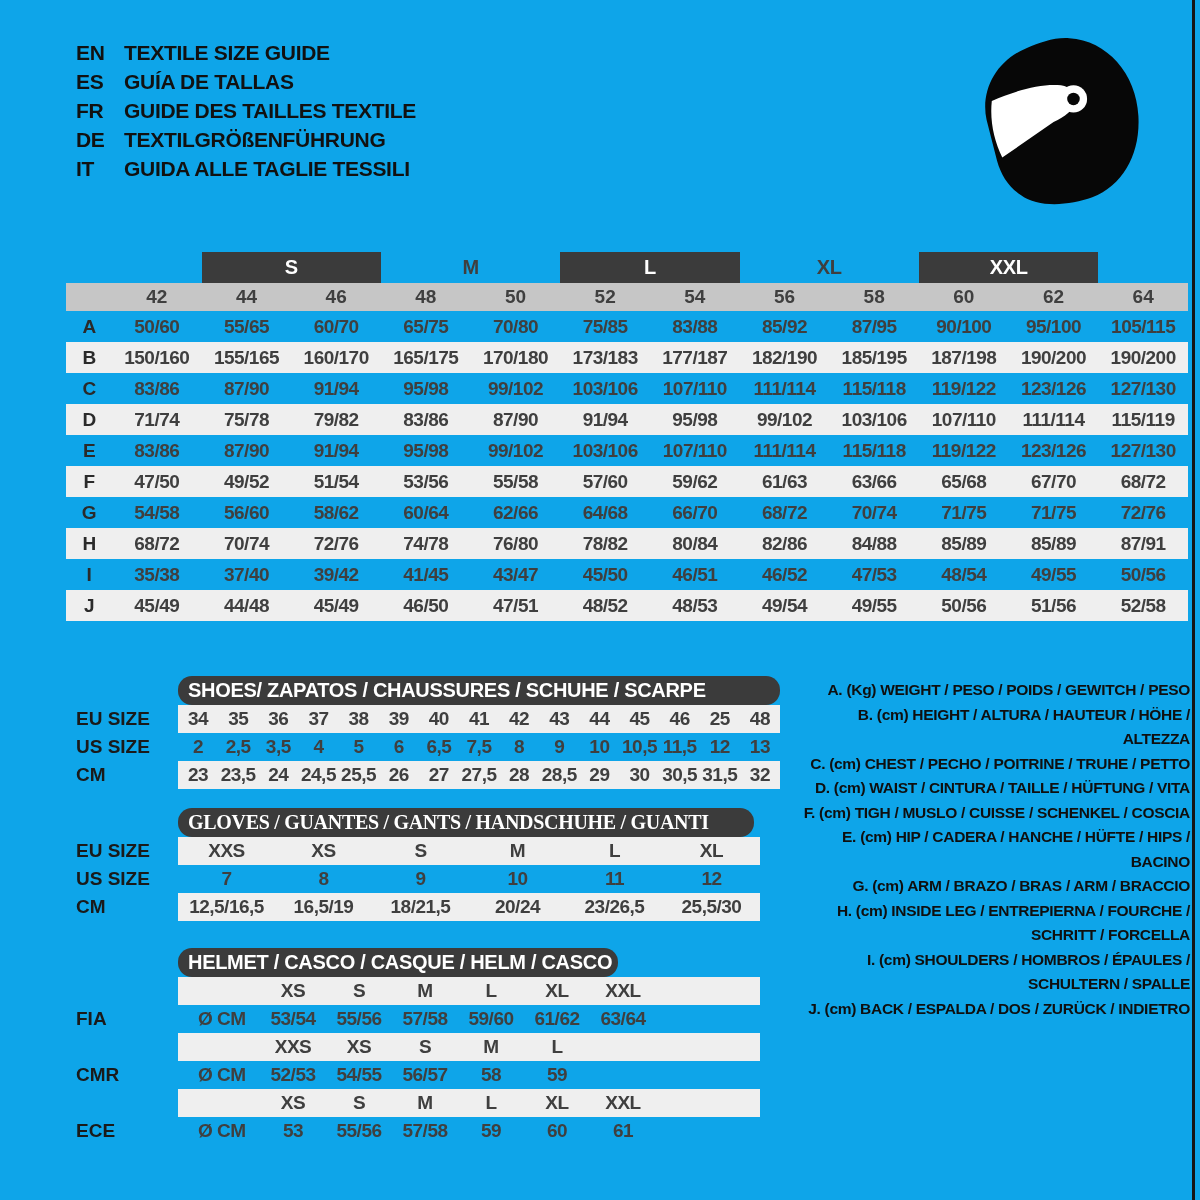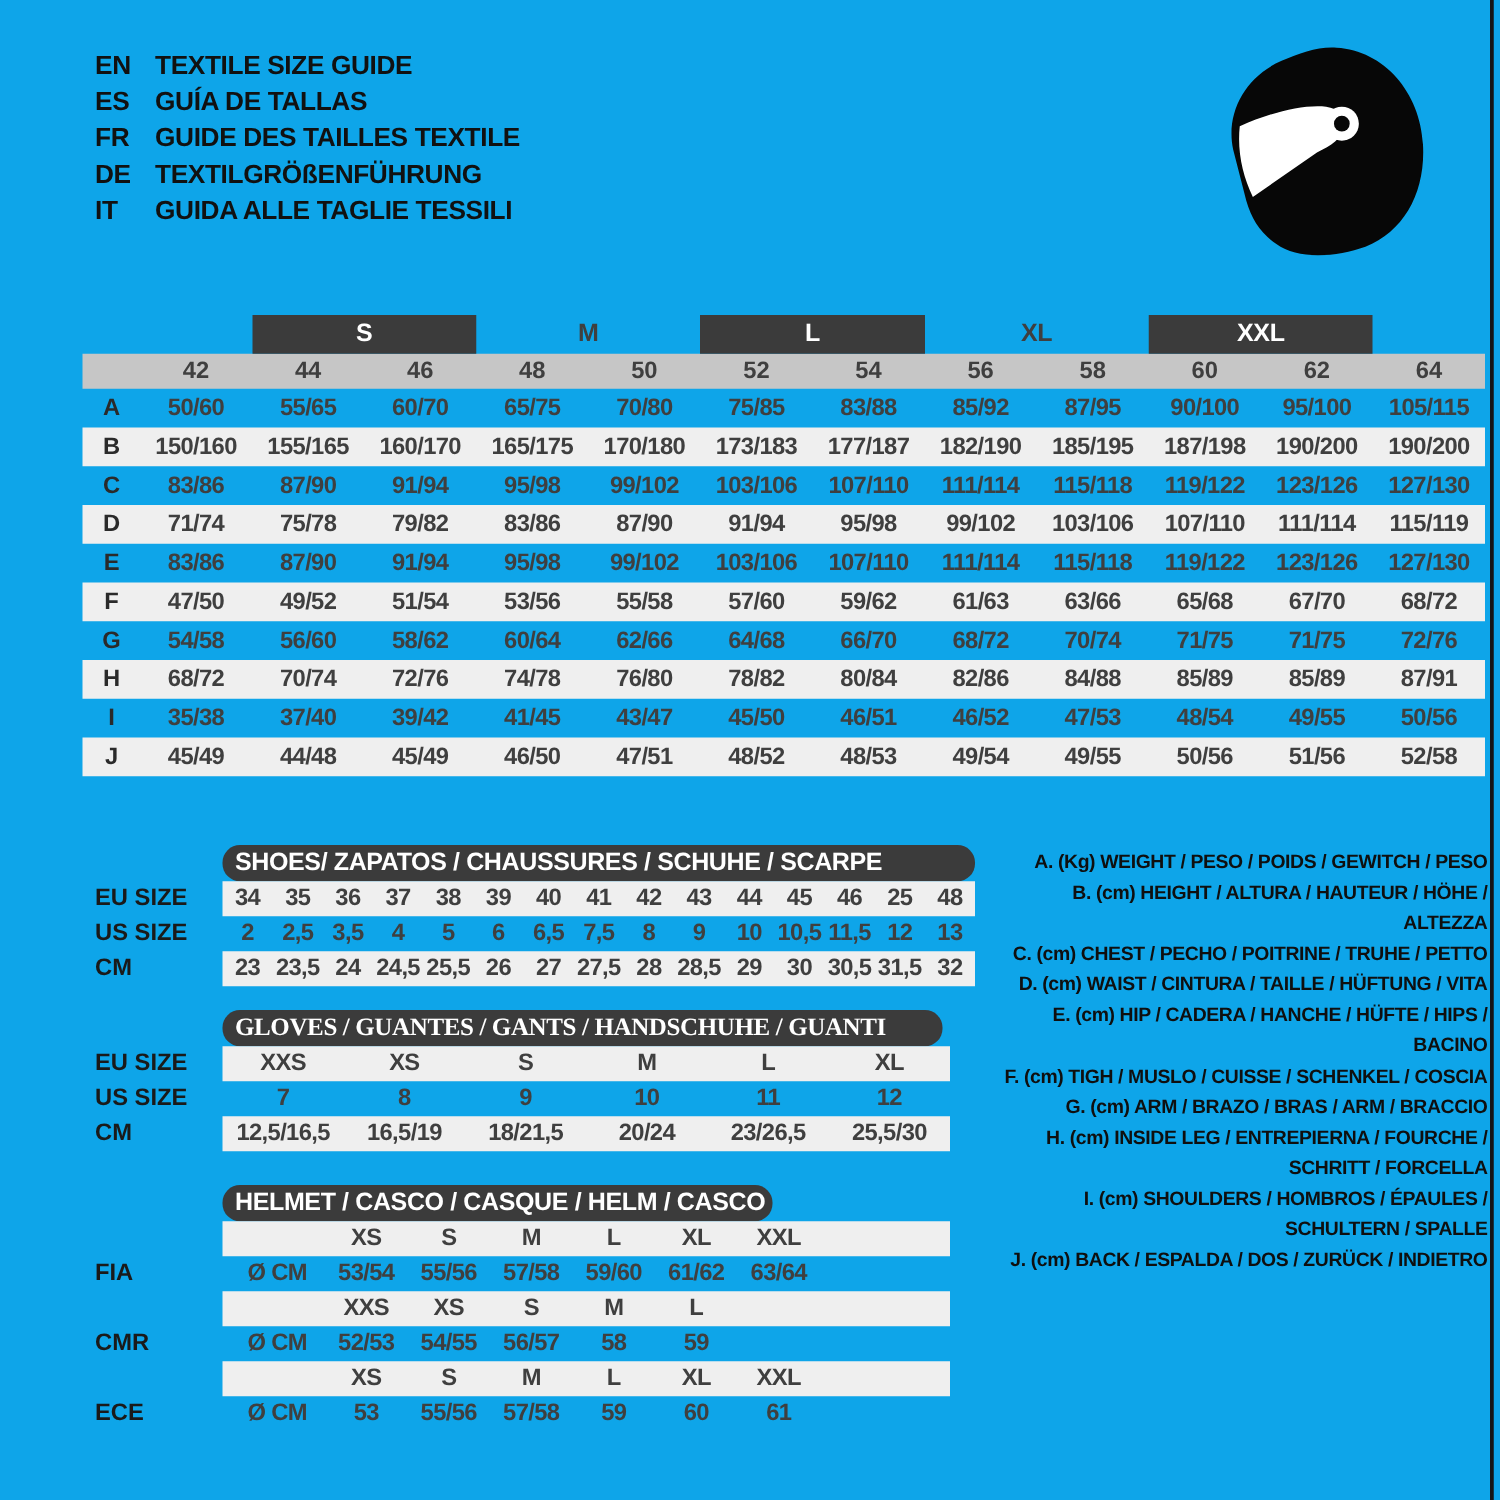--- a/index.html
+++ b/index.html
@@ -431,21 +431,21 @@
           <div class="s-cell"></div>
         </div>
       </div>
   </div>
 
   <div class="legend">
       <span class="legend-item">A. (Kg) WEIGHT / PESO / POIDS / GEWITCH / PESO</span>
       <span class="legend-item">B. (cm) HEIGHT / ALTURA / HAUTEUR / HÖHE / ALTEZZA</span>
       <span class="legend-item">C. (cm) CHEST / PECHO / POITRINE / TRUHE / PETTO</span>
       <span class="legend-item">D. (cm) WAIST / CINTURA / TAILLE / HÜFTUNG / VITA</span>
+      <span class="legend-item">F. (cm) TIGH / MUSLO / CUISSE / SCHENKEL / COSCIA</span>
       <span class="legend-item">E. (cm) HIP / CADERA / HANCHE / HÜFTE / HIPS / BACINO</span>
-      <span class="legend-item">F. (cm) TIGH / MUSLO / CUISSE / SCHENKEL / COSCIA</span>
       <span class="legend-item">G. (cm) ARM / BRAZO / BRAS / ARM / BRACCIO</span>
       <span class="legend-item">H. (cm) INSIDE LEG / ENTREPIERNA / FOURCHE / SCHRITT / FORCELLA</span>
       <span class="legend-item">I. (cm) SHOULDERS / HOMBROS / ÉPAULES / SCHULTERN / SPALLE</span>
       <span class="legend-item">J. (cm) BACK / ESPALDA / DOS / ZURÜCK / INDIETRO</span>
     </div>
 
 </div>
 
 </body></html>

